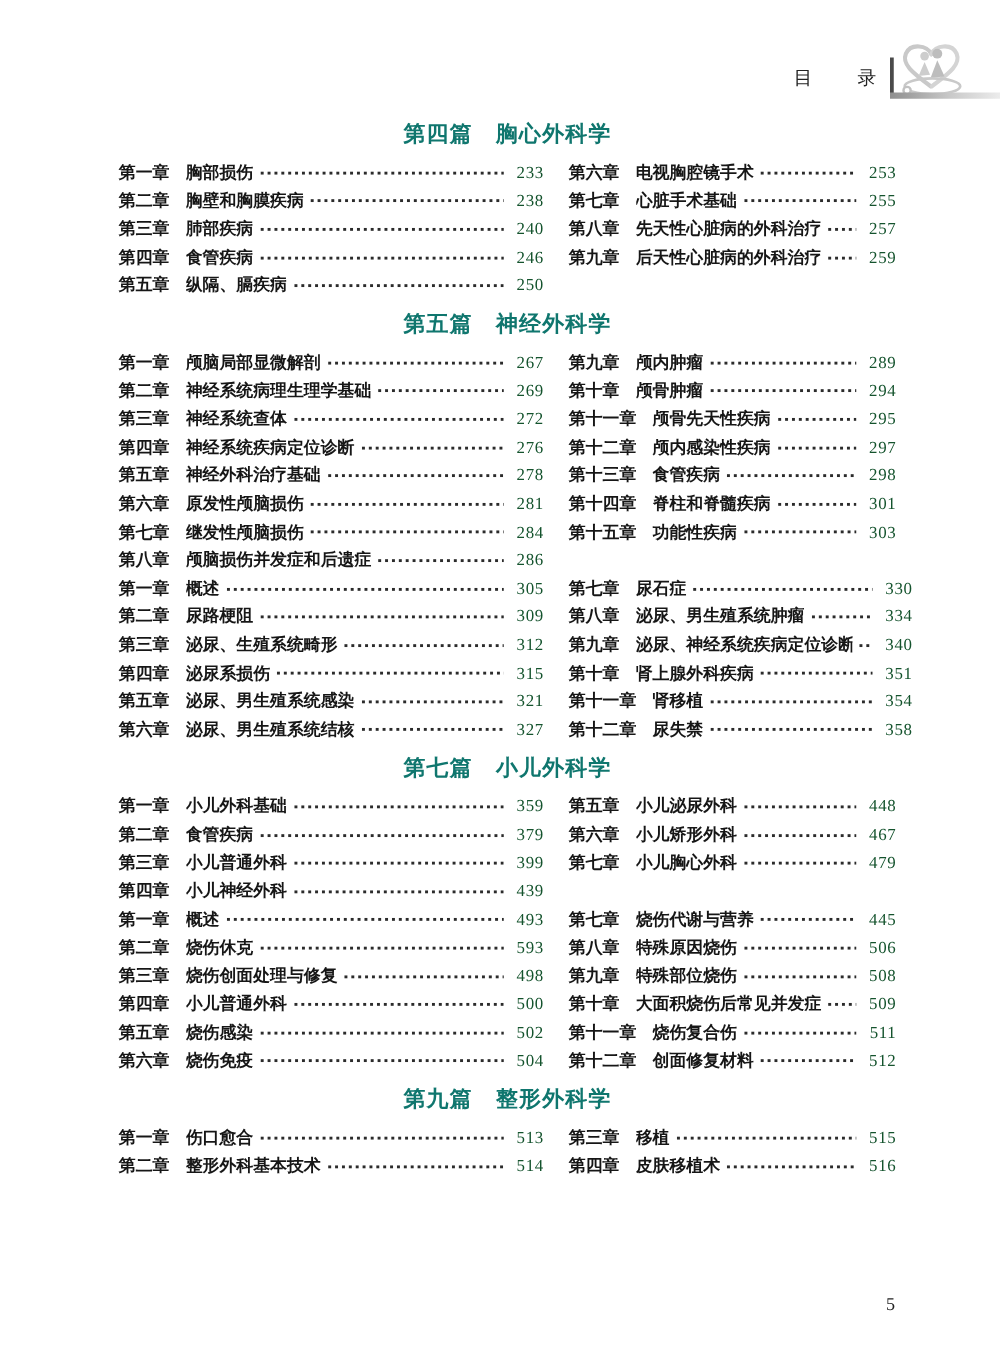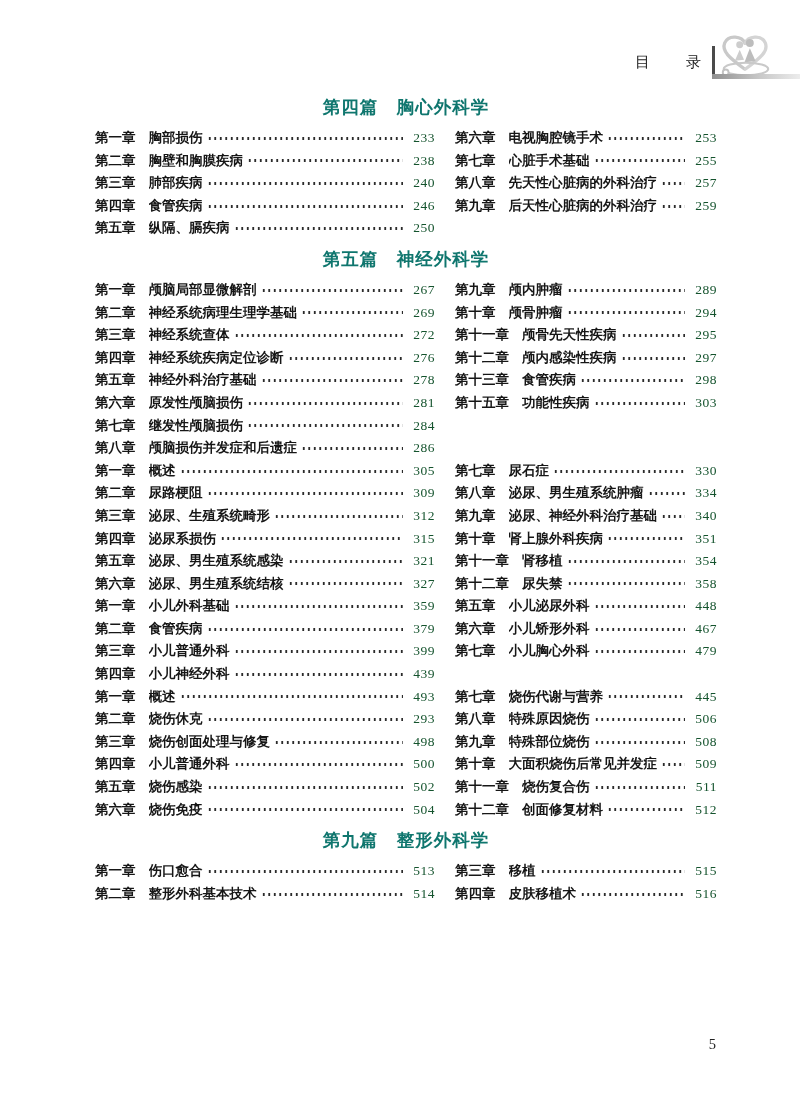--- a/index.html
+++ b/index.html
@@ -262,20 +262,26 @@
     <span class="pg">297</span>
   </div>
 
   <div class="toc-row">
     <span class="chap">第十三章</span>
     <span class="ttl">食管疾病</span>
     <span class="dots"></span>
     <span class="pg">298</span>
   </div>
 
+  <div class="toc-row">
+    <span class="chap">第十四章</span>
+    <span class="ttl">脊柱和脊髓疾病</span>
+    <span class="dots"></span>
+    <span class="pg">301</span>
+  </div>
 
   <div class="toc-row">
     <span class="chap">第十五章</span>
     <span class="ttl">功能性疾病</span>
     <span class="dots"></span>
     <span class="pg">303</span>
   </div>
 </div>
     </div>
   </div>
@@ -335,21 +341,21 @@
 
   <div class="toc-row">
     <span class="chap">第八章</span>
     <span class="ttl">泌尿、男生殖系统肿瘤</span>
     <span class="dots"></span>
     <span class="pg">334</span>
   </div>
 
   <div class="toc-row">
     <span class="chap">第九章</span>
-    <span class="ttl">泌尿、神经外科治疗基础</span>
+    <span class="ttl">泌尿、神经系统疾病定位诊断</span>
     <span class="dots"></span>
     <span class="pg">340</span>
   </div>
 
   <div class="toc-row">
     <span class="chap">第十章</span>
     <span class="ttl">肾上腺外科疾病</span>
     <span class="dots"></span>
     <span class="pg">351</span>
   </div>
@@ -365,20 +371,21 @@
     <span class="chap">第十二章</span>
     <span class="ttl">尿失禁</span>
     <span class="dots"></span>
     <span class="pg">358</span>
   </div>
 </div>
     </div>
   </div>
 
   <div class="toc-section">
+    <div class="section-title">第七篇　小儿外科学</div>
     <div class="columns">
       <div class="col">
   <div class="toc-row">
     <span class="chap">第一章</span>
     <span class="ttl">小儿外科基础</span>
     <span class="dots"></span>
     <span class="pg">359</span>
   </div>
 
   <div class="toc-row">
@@ -434,21 +441,21 @@
     <span class="chap">第一章</span>
     <span class="ttl">概述</span>
     <span class="dots"></span>
     <span class="pg">493</span>
   </div>
 
   <div class="toc-row">
     <span class="chap">第二章</span>
     <span class="ttl">烧伤休克</span>
     <span class="dots"></span>
-    <span class="pg">293</span>
+    <span class="pg">593</span>
   </div>
 
   <div class="toc-row">
     <span class="chap">第三章</span>
     <span class="ttl">烧伤创面处理与修复</span>
     <span class="dots"></span>
     <span class="pg">498</span>
   </div>
 
   <div class="toc-row">

